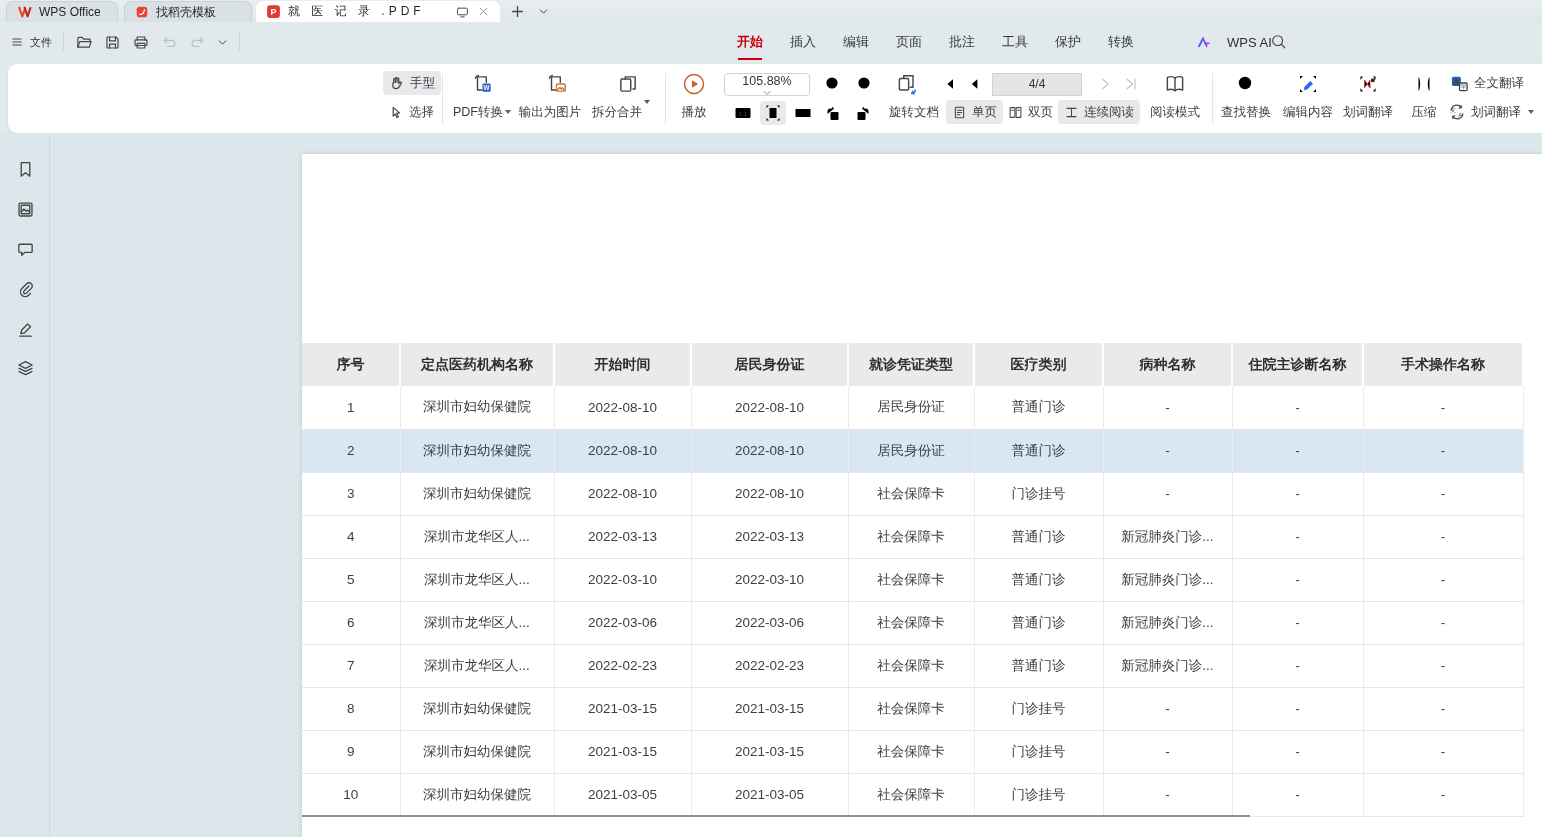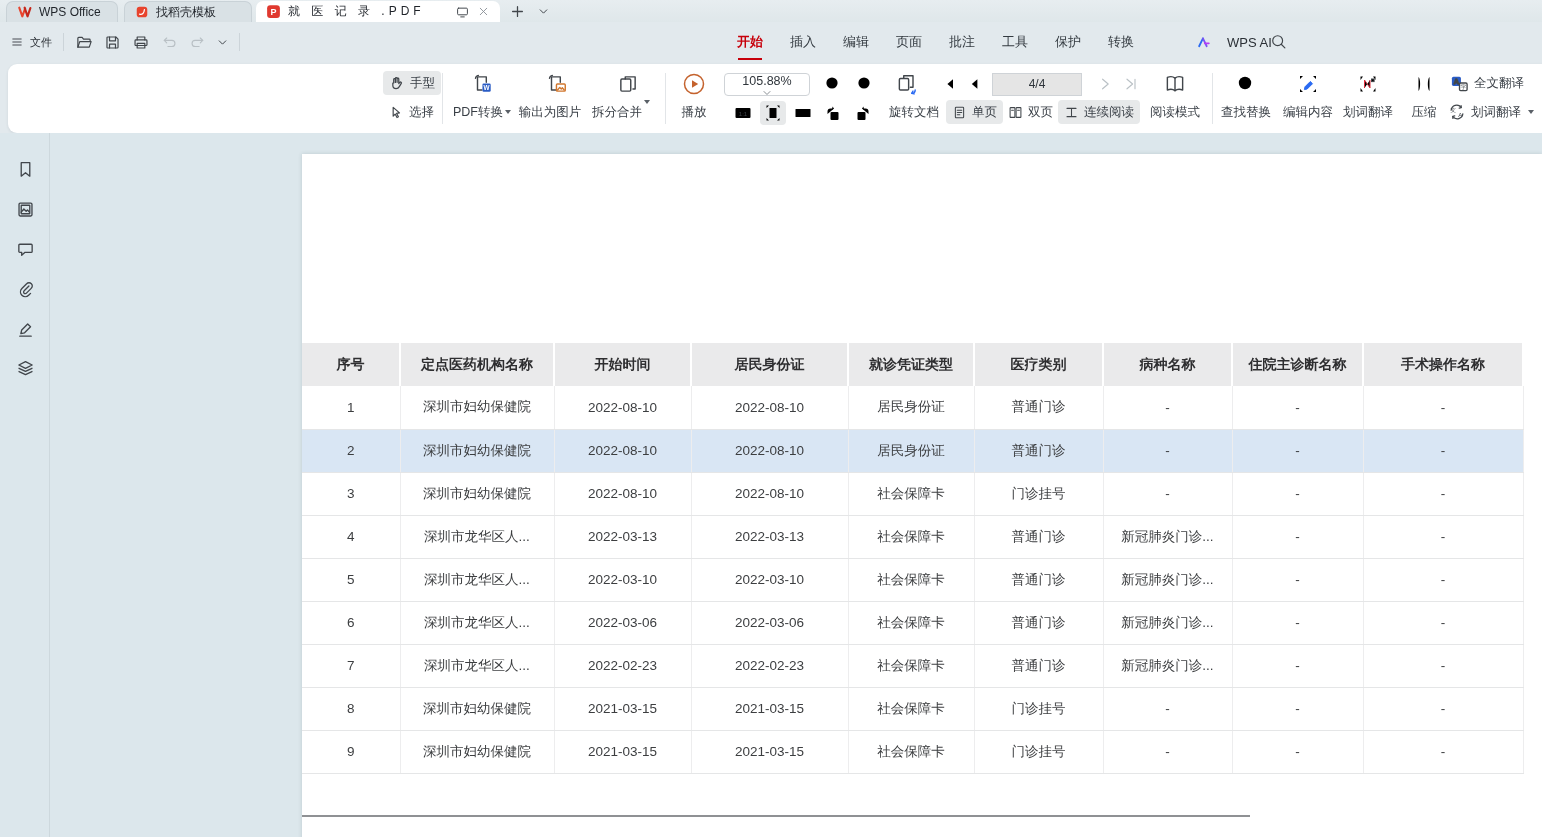--- a/index.html
+++ b/index.html
@@ -633,17 +633,28 @@
             <td>9</td>
             <td>深圳市妇幼保健院</td>
             <td>2021-03-15</td>
             <td>2021-03-15</td>
             <td>社会保障卡</td>
             <td>门诊挂号</td>
             <td>-</td>
             <td>-</td>
             <td>-</td>
           </tr>
+          <tr>
+            <td>10</td>
+            <td>深圳市妇幼保健院</td>
+            <td>2021-03-05</td>
+            <td>2021-03-05</td>
+            <td>社会保障卡</td>
+            <td>门诊挂号</td>
+            <td>-</td>
+            <td>-</td>
+            <td>-</td>
+          </tr>
         </tbody>
       </table>
     <div class="table-bottom"></div>
   </div>
 </div>
 
 </body></html>

